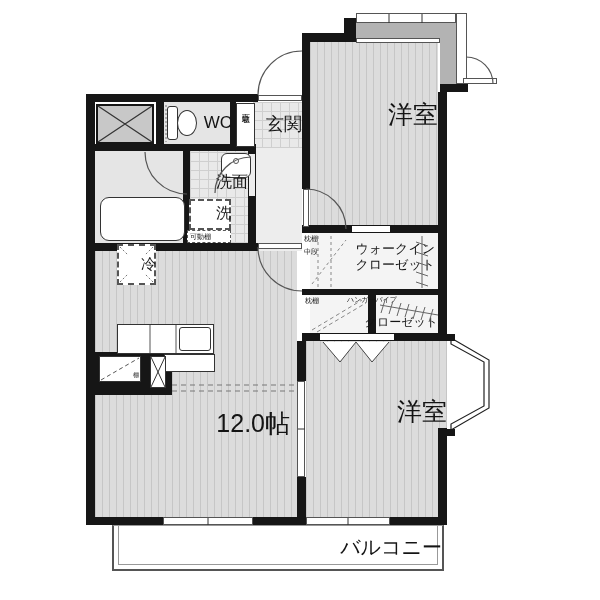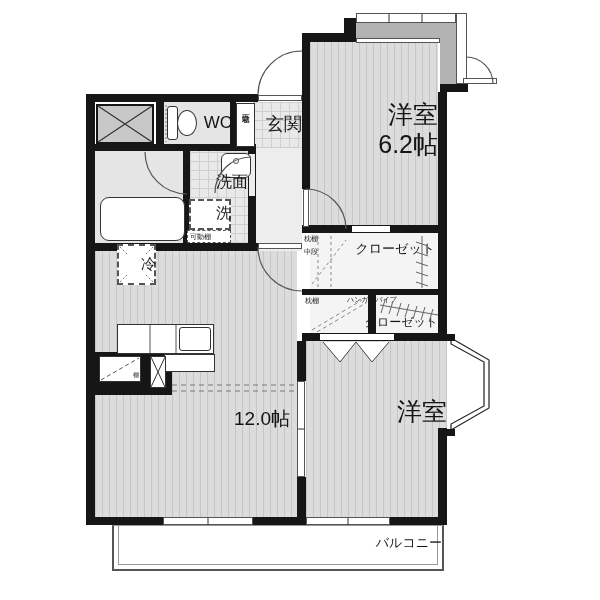--- a/index.html
+++ b/index.html
@@ -89,49 +89,49 @@
   <div class="dashedbox" style="left:187px;top:230px;width:44px;height:13px;border-width:1px"></div>
   <div class="dashedbox" style="left:117px;top:244px;width:39px;height:41px"></div>
   <div class="wfix" style="left:117px;top:324px;width:97px;height:30px"></div>
   <div class="wfix" style="left:179px;top:327px;width:32px;height:24px;border-radius:3px"></div>
   <div class="wfix" style="left:164px;top:354px;width:51px;height:18px"></div>
   <div class="wfix" style="left:99px;top:356px;width:42px;height:26px"></div>
   <div class="wfix" style="left:150px;top:356px;width:16px;height:32px"></div>
 
   <div style="position:absolute;left:112px;top:525px;width:332px;height:46px;border:2px solid #555;border-top:1px solid #999;box-sizing:border-box">
     <div style="position:absolute;left:4px;top:0;right:4px;bottom:4px;border:1px solid #999;border-top:none"></div>
-    <div class="lbl" style="left:0;top:9px;width:100%;font-size:13px">バルコニー</div>
+    <div class="lbl" style="left:0;top:9px;width:100%;font-size:20px">バルコニー</div>
   </div>
 
   <div class="lbl" style="left:196px;top:113px;width:36px;font-size:17px">WC</div>
   <div class="vtext" style="left:241px;top:107px">下駄箱</div>
   <div class="lbl" style="left:255px;top:114px;width:47px;font-size:18px">玄関</div>
   <div class="lbl" style="left:190px;top:172px;width:58px;font-size:16px">洗面</div>
   <div class="lbl" style="left:189px;top:204px;width:42px;font-size:15px">洗</div>
   <div class="tiny" style="left:190px;top:233px">可動棚</div>
   <div class="lbl" style="left:117px;top:255px;width:39px;font-size:15px">冷</div>
   <div class="tiny" style="left:133px;top:372px;font-size:6px">棚</div>
 
   <div class="lbl" style="left:310px;top:99px;width:128px;font-size:25px">
     <div>洋室</div>
-    <div>6.2帖</div>
   </div>
 
   <div class="tiny" style="left:304px;top:235px">枕棚</div>
   <div class="tiny" style="left:304px;top:248px">中段</div>
   <div class="lbl" style="left:315px;top:241px;width:120px;font-size:13px">
+    <div>ウォークイン</div>
     <div>クローゼット</div>
   </div>
 
   <div class="tiny" style="left:305px;top:297px">枕棚</div>
   <div class="tiny" style="left:347px;top:296px">ハンガーパイプ</div>
   <div class="lbl" style="left:310px;top:315px;width:128px;font-size:12px">クローゼット</div>
 
   <div class="lbl" style="left:150px;top:408px;width:140px;font-size:27px">
-    <div style="font-size:19px">12.0帖</div>
+    <div style="font-size:25px">12.0帖</div>
   </div>
 
   <div class="lbl" style="left:306px;top:396px;width:141px;font-size:25px">
     <div>洋室</div>
   </div>
 
   <svg class="overlay" width="600" height="600" viewBox="0 0 600 600">
 
     <path d="M 258 95 A 44 44 0 0 1 302 51" fill="none" stroke="#555" stroke-width="1.2"></path>
     <path d="M 466 57 A 27 27 0 0 1 493 84" fill="none" stroke="#555" stroke-width="1.2"></path>

